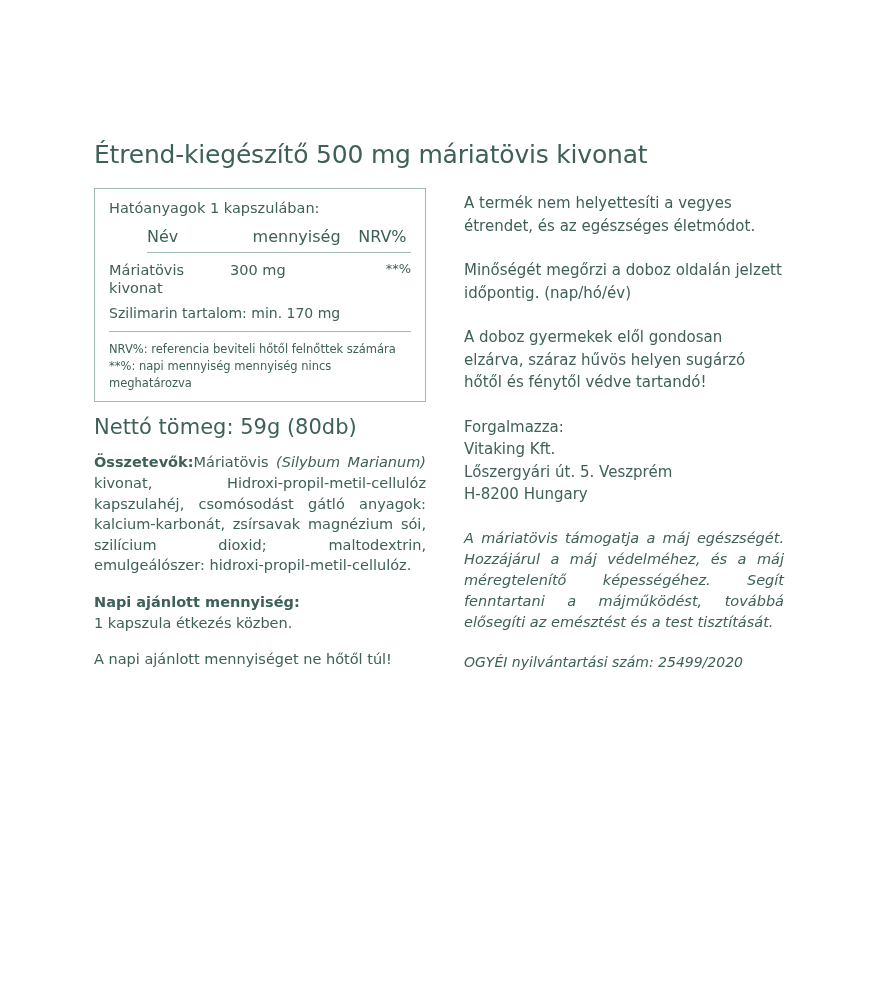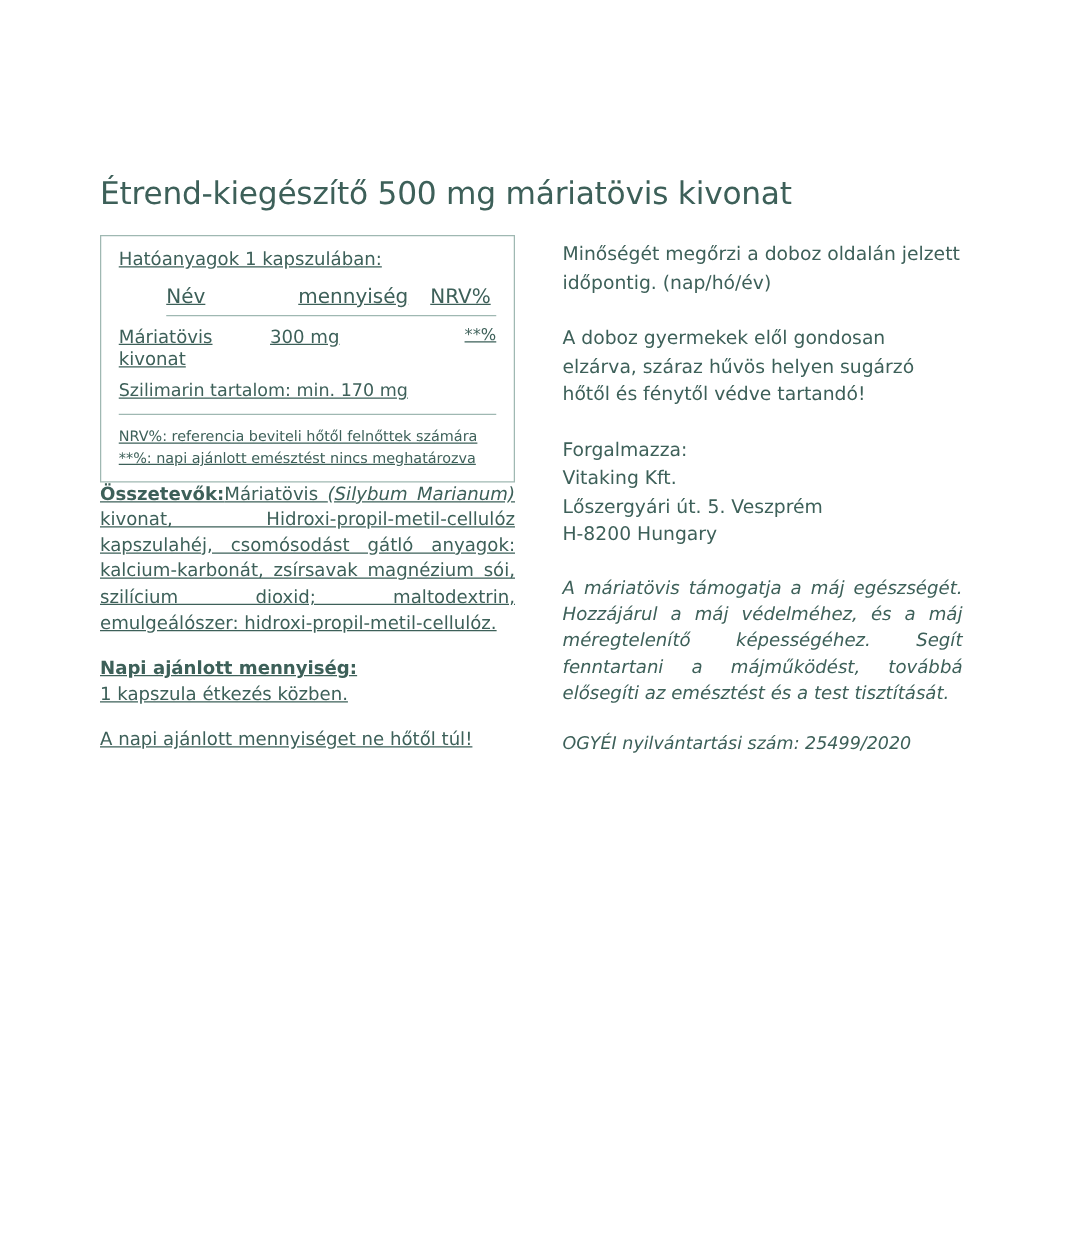--- a/index.html
+++ b/index.html
@@ -9,42 +9,41 @@
   body {
     width: 870px;
     height: 1000px;
     background: #ffffff;
     font-family: "DejaVu Sans", sans-serif;
     color: #3d6059;
     overflow: hidden;
   }
   .label-root {
     position: absolute;
-    left: 80px;
+    left: 94px;
     top: 140px;
     width: 690px;
   }
   .product-title {
     font-size: 25px;
     font-weight: 400;
     color: #3d6059;
     letter-spacing: -0.2px;
     margin: 0 0 18px 0;
     line-height: 1.2;
     white-space: nowrap;
   }
   .columns {
     display: flex;
     flex-direction: row;
     align-items: flex-start;
     gap: 38px;
   }
   .col-left {
     width: 332px;
-    text-decoration: underline;
   }
   .col-right {
     width: 320px;
     padding-top: 4px;
   }
 
   
   .facts-box {
     border: 1px solid #9fb8b2;
     padding: 10px 14px 10px 14px;
@@ -160,35 +159,37 @@
         <div class="facts-row">
           <span class="c-name">Máriatövis kivonat</span>
           <span class="c-amt">300 mg</span>
           <span class="c-nrv">**%</span>
         </div>
 
         <div class="facts-sub">Szilimarin tartalom: min. 170 mg</div>
 
         <div class="facts-foot">
           <div>NRV%: referencia beviteli hőtől felnőttek számára</div>
-          <div>**%: napi ajánlott emésztést nincs meghatározva</div>
+          <div>**%: napi mennyiség mennyiség nincs meghatározva</div>
         </div>
       </div>
 
+      <div class="net-weight">Nettó tömeg: 59g (80db)</div>
 
       <p class="para ingredients"><span class="bold">Összetevők:</span><span>Máriatövis </span><span class="ital">(Silybum Marianum)</span><span> kivonat, Hidroxi-propil-metil-cellulóz kapszulahéj, csomósodást gátló anyagok: kalcium-karbonát, zsírsavak magnézium sói, szilícium dioxid; maltodextrin, emulgeálószer: hidroxi-propil-metil-cellulóz.</span></p>
 
       <p class="para"><span class="bold">Napi ajánlott mennyiség:</span><br><span>1 kapszula étkezés közben.</span></p>
 
       <p class="para last">A napi ajánlott mennyiséget ne hőtől túl!</p>
 
     </div>
 
     <div class="col-right">
 
+      <p class="para-right">A termék nem helyettesíti a vegyes étrendet, és az egészséges életmódot.</p>
 
       <p class="para-right">Minőségét megőrzi a doboz oldalán jelzett időpontig. (nap/hó/év)</p>
 
       <p class="para-right">A doboz gyermekek elől gondosan elzárva, száraz hűvös helyen sugárzó hőtől és fénytől védve tartandó!</p>
 
       <div class="addr-block">
         <div>Forgalmazza:</div>
         <div>Vitaking Kft.</div>
         <div>Lőszergyári út. 5. Veszprém</div>
         <div>H-8200 Hungary</div>

